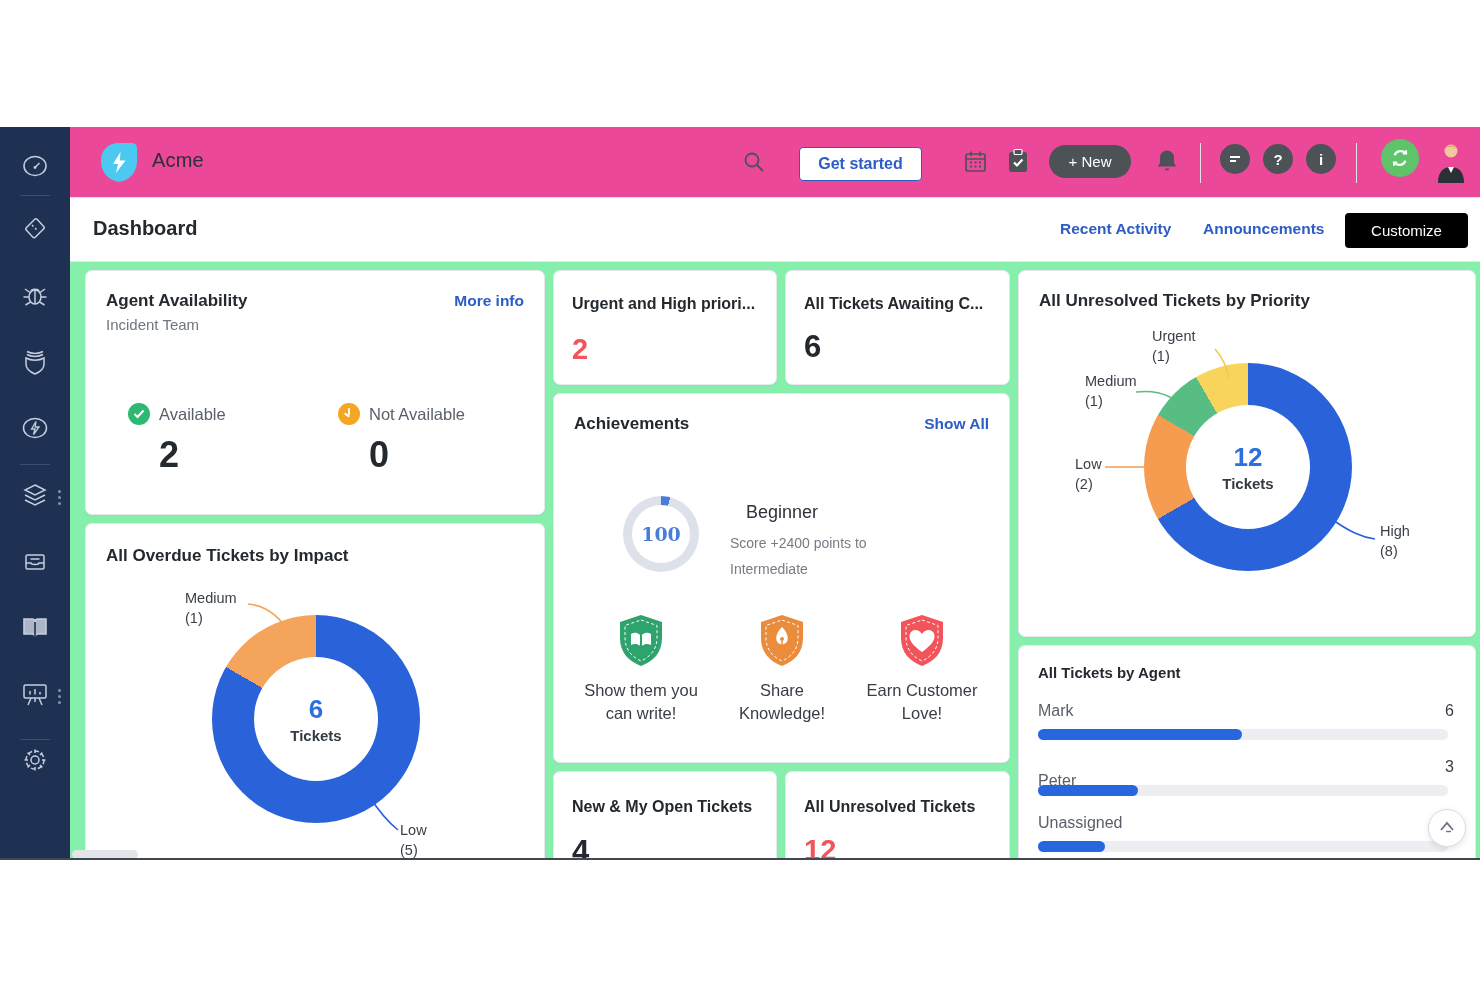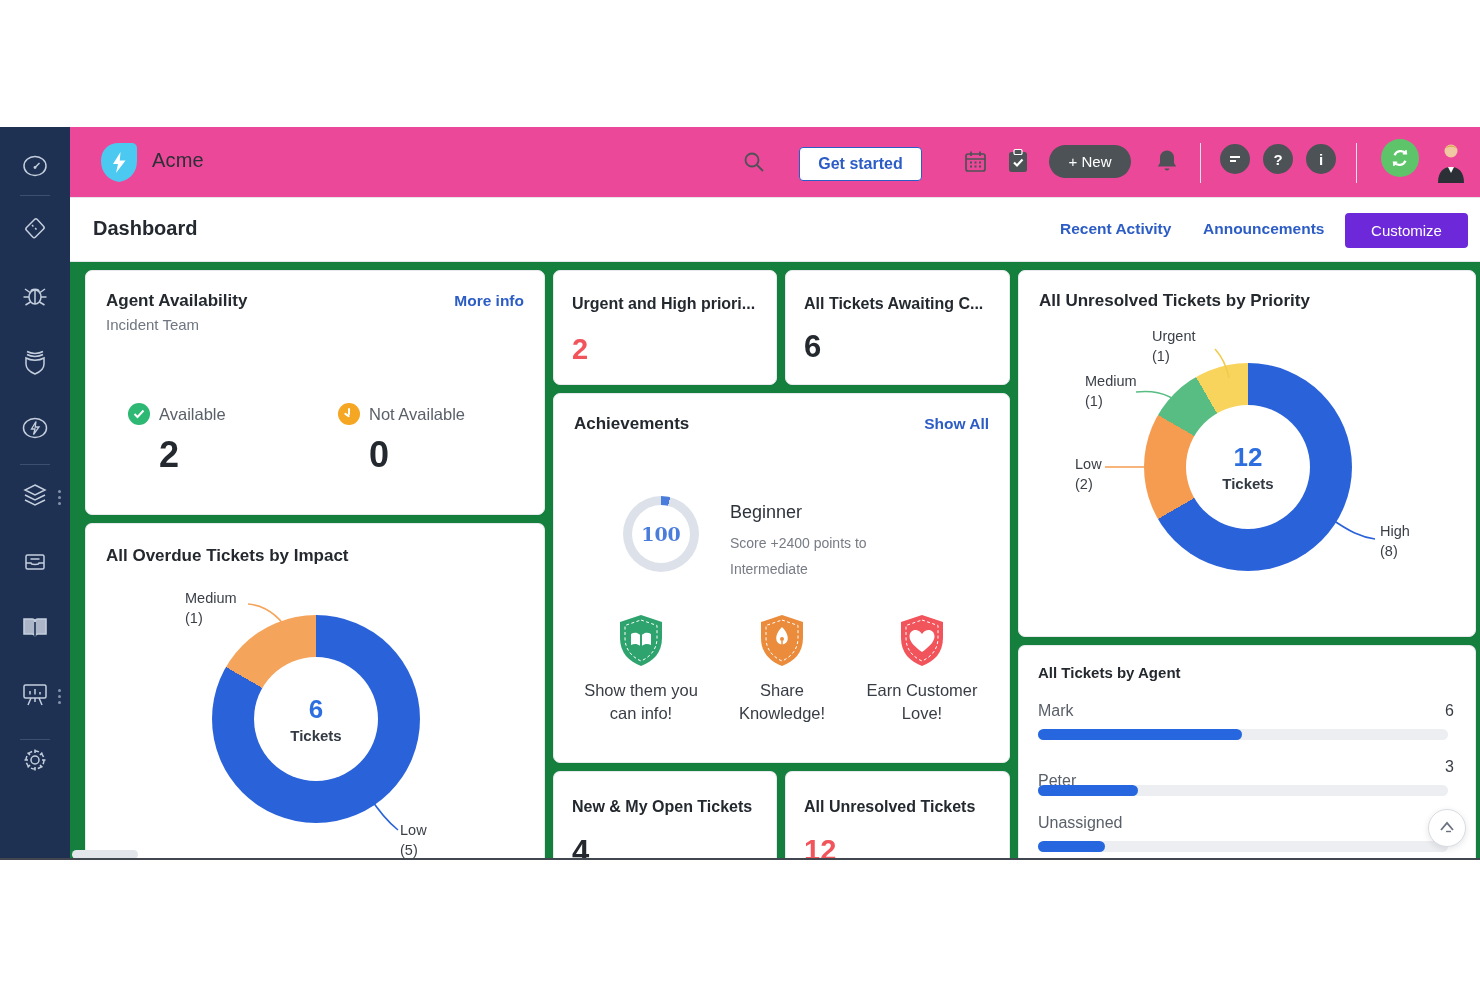--- a/index.html
+++ b/index.html
@@ -13,37 +13,37 @@
   .sidebar { position:relative; width:70px; height:100%; background:#1E3153; flex:0 0 70px; }
   .snav { position:absolute; left:50%; transform:translateX(-50%); width:40px; height:40px; display:flex; align-items:center; justify-content:center; cursor:pointer; }
   .sdiv { position:absolute; left:20px; width:30px; height:1px; background:#3C4F73; }
   .sdots { position:absolute; left:58px; width:4px; display:flex; flex-direction:column; gap:3px; }
   .sdots i { width:3px; height:3px; border-radius:50%; background:#8593AC; }
 
   
   .main { flex:1; display:flex; flex-direction:column; position:relative; }
   .topbar { position:relative; height:71px; background:#ec4899; border-bottom:1px solid #E4E6EA; flex:0 0 71px; }
   .pagebar { position:relative; height:64px; background:#fff; border-bottom:1px solid #E4E6EA; flex:0 0 64px;text-decoration:underline; }
-  .content { position:relative; flex:1; background:#15803d; overflow:hidden; }
+  .content { position:relative; flex:1; background:#86efac; overflow:hidden; }
 
   
   .logo { position:absolute; left:30px; top:15px; width:38px; height:41px; }
   .brand { position:absolute; left:82px; top:22px; font-size:20px; color:#2B2F36; letter-spacing:.2px; }
   .tb-abs { position:absolute; }
   .btn-getstarted { position:absolute; left:729px; top:20px; width:123px; height:34px; background:#fff; border:1px solid #2C5CC5; border-radius:4px; color:#2C5CC5; font-size:16px; font-weight:600; display:flex; align-items:center; justify-content:center; cursor:pointer; }
   .btn-new { position:absolute; left:979px; top:18px; width:82px; height:33px; background:#4D5256; border:none; border-radius:17px; color:#fff; font-size:15px; display:flex; align-items:center; justify-content:center; gap:5px; cursor:pointer; }
   .vdiv { position:absolute; top:16px; width:1px; height:40px; background:#E2E4E8; }
   .circle-ic { position:absolute; top:17px; width:30px; height:30px; border-radius:50%; background:#4D5256; color:#fff; display:flex; align-items:center; justify-content:center; font-size:15px; font-weight:700; cursor:pointer; }
   .green-ic { position:absolute; left:1311px; top:12px; width:38px; height:38px; border-radius:50%; background:#5EC469; display:flex; align-items:center; justify-content:center; cursor:pointer; }
   .avatar { position:absolute; left:1364px; top:14px; width:34px; height:42px; cursor:pointer; }
 
   
   .page-title { position:absolute; left:23px; top:19px; font-size:20px; font-weight:700; color:#24292F; }
   .pb-link { position:absolute; top:22px; font-size:15.5px; font-weight:700; color:#2C5CC5; cursor:pointer; }
-  .btn-customize { position:absolute; left:1275px; top:15px; width:123px; height:35px; background:#6d28d9; border:none; border-radius:4px; color:#fff; font-size:15px; display:flex; align-items:center; justify-content:center; cursor:pointer; }
+  .btn-customize { position:absolute; left:1275px; top:15px; width:123px; height:35px; background:#000000; border:none; border-radius:4px; color:#fff; font-size:15px; display:flex; align-items:center; justify-content:center; cursor:pointer; }
 
   
   .card { position:absolute; background:#fff; border:1px solid #E7E9ED; border-radius:7px; box-shadow:0 1px 2px rgba(30,40,60,.04); overflow:hidden; }
   .card-title { position:absolute; left:20px; top:20px; font-size:16.5px; font-weight:700; color:#24292F; white-space:nowrap; }
   .card-link { position:absolute; right:20px; top:21px; font-size:15.5px; font-weight:700; color:#2C5CC5; cursor:pointer; }
   .big-num { position:absolute; font-weight:700; color:#24292F; }
   .num-red { color:#F2545B; }
 
   
   .avail-col { position:absolute; top:132px; }
@@ -51,21 +51,21 @@
   .avail-num { margin-left:31px; margin-top:9px; font-size:36px; font-weight:700; color:#24292F; }
   .ic-check { width:22px; height:22px; border-radius:50%; background:#2DB873; display:flex; align-items:center; justify-content:center; }
   .ic-clock { width:22px; height:22px; border-radius:50%; background:#F5A623; position:relative; }
   .ic-clock:before { content:""; position:absolute; left:10px; top:5px; width:2px; height:7px; background:#fff; border-radius:1px; }
   .ic-clock:after { content:""; position:absolute; left:6px; top:11px; width:6px; height:2px; background:#fff; border-radius:1px; transform:rotate(35deg); }
 
   
   .ring { position:absolute; left:69px; top:102px; width:76px; height:76px; border-radius:50%; background:conic-gradient(#4A7CDC 0deg 14deg, #DDE1EA 14deg 360deg); }
   .ring-hole { position:absolute; left:9px; top:9px; width:58px; height:58px; border-radius:50%; background:#fff; display:flex; align-items:center; justify-content:center; }
   .ring-score { font-family:"DejaVu Serif", serif; font-weight:700; font-size:19px; color:#4A7CDC; }
-  .ach-level { position:absolute; left:176px; top:108px; font-size:18px; color:#2E333B; }
+  .ach-level { position:absolute; left:192px; top:108px; font-size:18px; color:#2E333B; }
   .ach-sub { position:absolute; left:176px; top:136px; font-size:14px; color:#777B84; line-height:26px; }
   .badge { position:absolute; width:160px; text-align:center; }
   .badge-label { margin-top:8px; font-size:16.5px; color:#383D45; line-height:23px; }
 
   
   .donut { position:absolute; width:208px; height:208px; border-radius:50%; }
   .donut-hole { position:absolute; left:42px; top:42px; width:124px; height:124px; border-radius:50%; background:#fff; display:flex; flex-direction:column; align-items:center; justify-content:center; }
   .donut-val { font-size:26px; font-weight:700; color:#2E6FE0; }
   .donut-cap { font-size:15px; font-weight:600; color:#343A44; margin-top:2px; }
   .dlabel { position:absolute; font-size:14.5px; color:#3B4048; line-height:20px; }
@@ -302,21 +302,21 @@
           </div>
 
           <div class="badge" style="left:7px; top:219px;">
             <span><svg width="48" height="54" viewBox="0 0 48 54">
                   <path d="M24 2 L45 9 V25 C45 40 36 48.5 24 53 C12 48.5 3 40 3 25 V9 Z" fill="#2EA36E"></path>
                   <path d="M24 7 L40 12.5 V25 C40 36.5 33 44 24 48 C15 44 8 36.5 8 25 V12.5 Z" fill="none" stroke="#fff" stroke-width="1" stroke-dasharray="3 2.4"></path>
                   <path d="M14 21 c3-1.8 6-1.8 9 .8 v11 c-3-2.4-6-2.4-9-.8 z M34 21 c-3-1.8-6-1.8-9 .8 v11 c3-2.4 6-2.4 9-.8 z" fill="#fff"></path>
                 </svg></span>
             <div class="badge-label">
               <div>Show them you</div>
-              <div>can info!</div>
+              <div>can write!</div>
             </div>
           </div>
           <div class="badge" style="left:148px; top:219px;">
             <span><svg width="48" height="54" viewBox="0 0 48 54">
                   <path d="M24 2 L45 9 V25 C45 40 36 48.5 24 53 C12 48.5 3 40 3 25 V9 Z" fill="#EA8C3C"></path>
                   <path d="M24 7 L40 12.5 V25 C40 36.5 33 44 24 48 C15 44 8 36.5 8 25 V12.5 Z" fill="none" stroke="#fff" stroke-width="1" stroke-dasharray="3 2.4"></path>
                   <path d="M24 14 c4.2 4.2 5.8 8 5.8 11.6 a5.8 5.8 0 1 1-11.6 0 C18.2 22 19.8 18.2 24 14 z" fill="#fff"></path>
                   <circle cx="24" cy="26" r="2" fill="#EA8C3C"></circle>
                   <path d="M24 28 V33" stroke="#EA8C3C" stroke-width="1.4"></path>
                 </svg></span>

